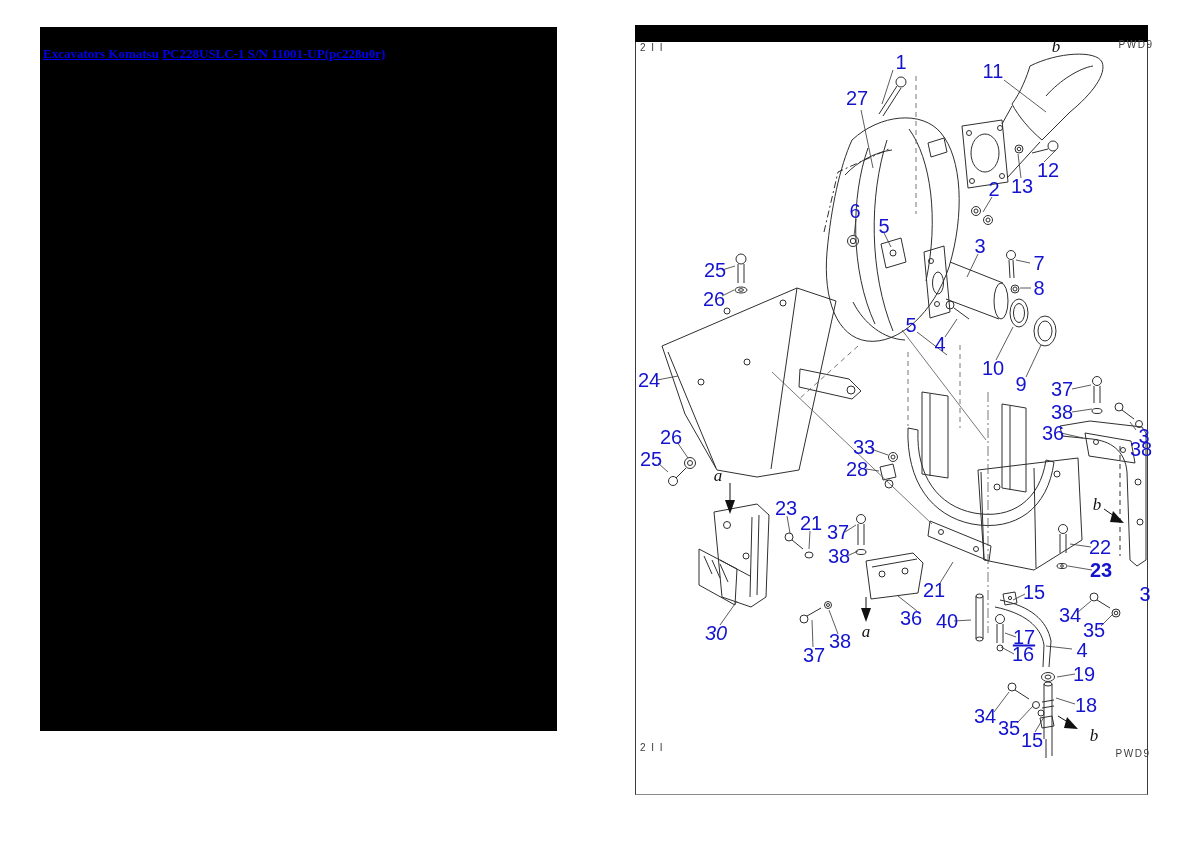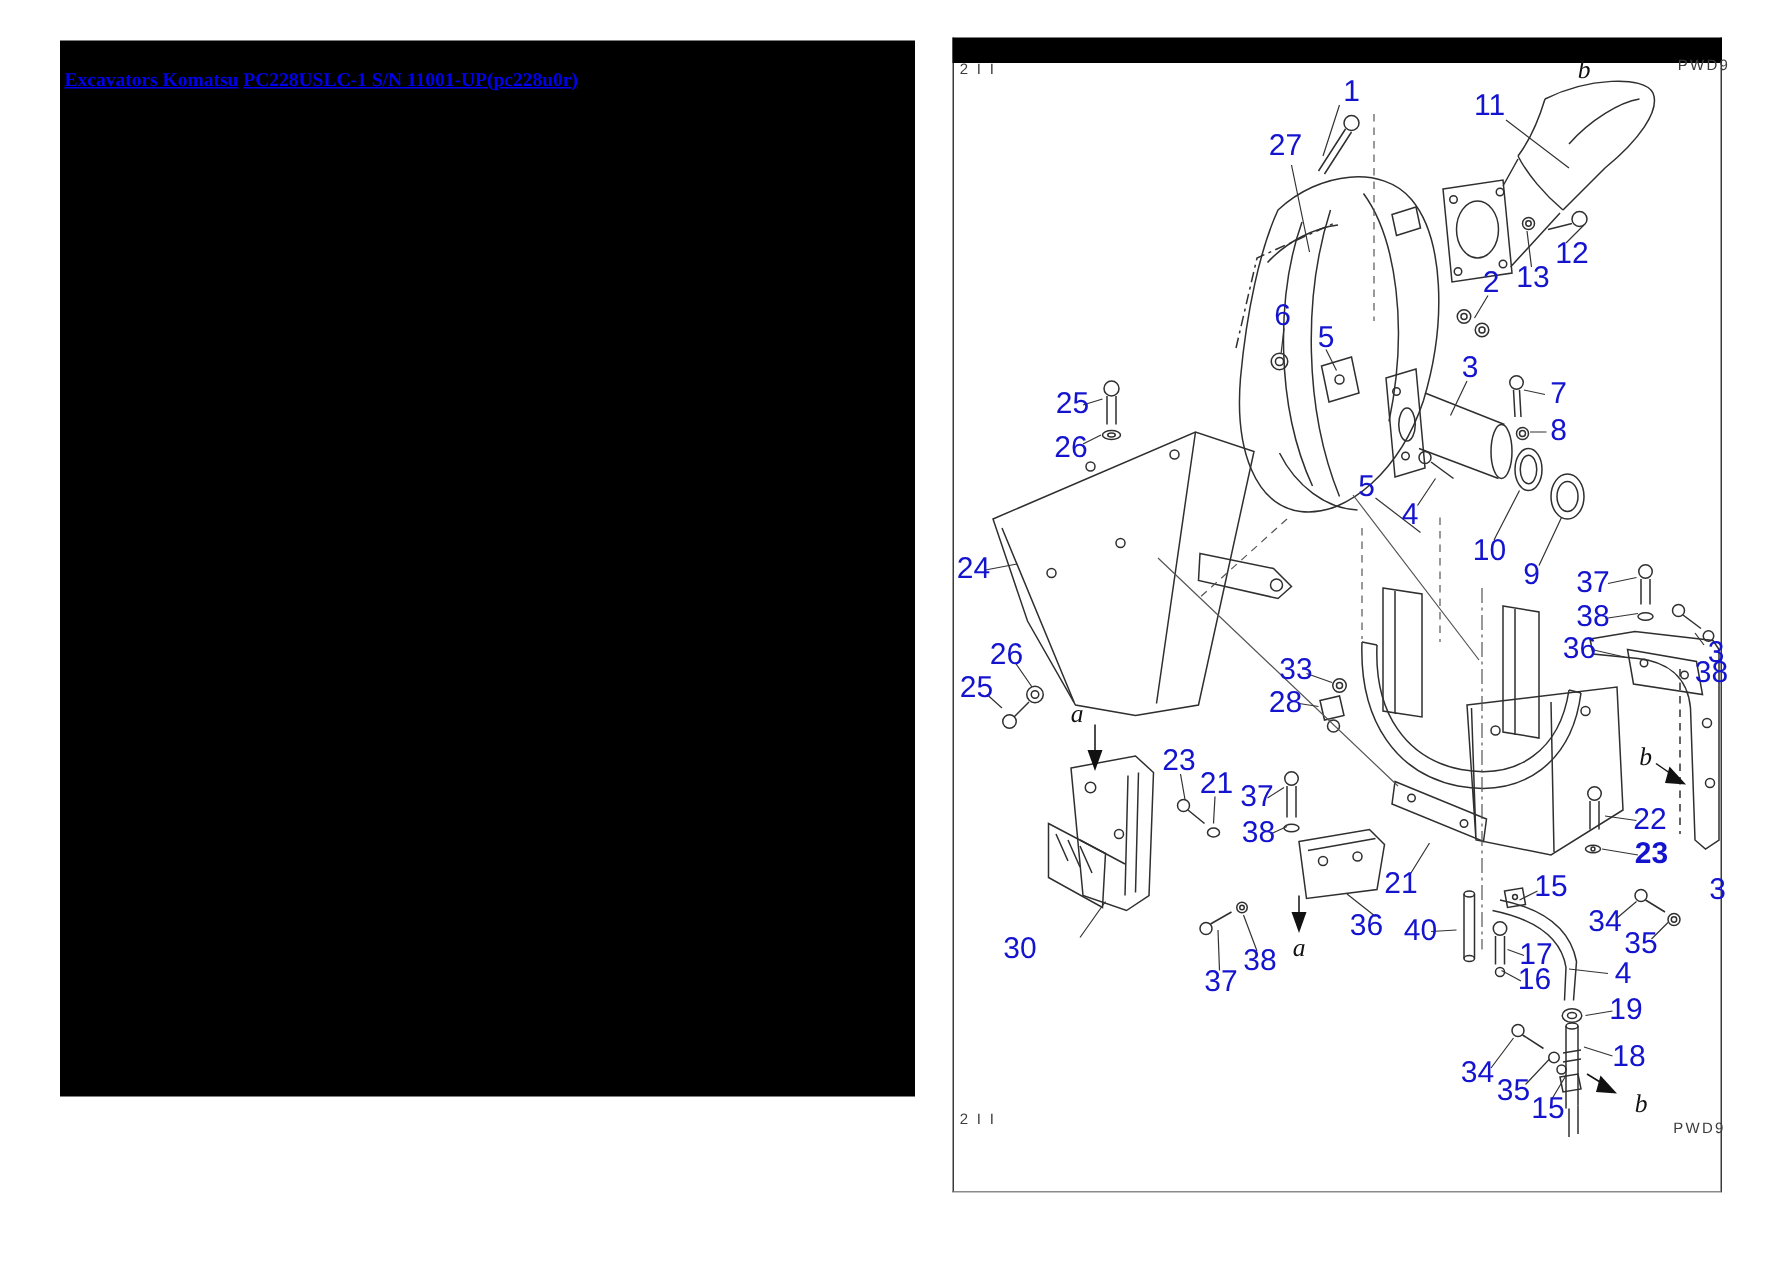--- a/index.html
+++ b/index.html
@@ -1,19 +1,19 @@
 <!DOCTYPE html>
 <html><head>
 <meta charset="utf-8">
 <style>
   html,body{margin:0;padding:0;background:#ffffff;}
   .canvas{position:relative;width:1190px;height:842px;background:#ffffff;overflow:hidden;
           font-family:"Liberation Sans",sans-serif;}
   
-  .black-panel{position:absolute;left:40px;top:27px;width:570px;height:704px;background:#000000;}
+  .black-panel{position:absolute;left:40px;top:27px;width:517px;height:704px;background:#000000;}
   .link-line{position:absolute;left:3px;top:17px;white-space:nowrap;}
   .link-line a{color:#0000ee;text-decoration:underline;font:bold 13px "Liberation Serif",serif;cursor:pointer;}
   .link-sep{color:#0000ee;font:bold 13px "Liberation Serif",serif;}
   
   .diagram{position:absolute;left:635px;top:25px;width:513px;height:770px;background:#ffffff;
            border-left:1px solid #3a3a3a;border-right:1px solid #3a3a3a;border-bottom:1px solid #8a8a8a;box-sizing:border-box;}
   .diagram-topbar{position:absolute;left:-1px;top:0;width:513px;height:17px;background:#000000;}
   .diagram svg{position:absolute;left:-1px;top:0;}
   
   .callout{position:absolute;transform:translate(-50%,-50%);color:#1414cf;
@@ -268,24 +268,24 @@
       <div class="callout" style="left: 838px; top: 532px;">37</div>
       <div class="callout" style="left: 839px; top: 556px;">38</div>
       <div class="callout" style="left: 1100px; top: 547px;">22</div>
       <div class="callout" style="left: 1101px; top: 570px; font-weight: bold;">23</div>
       <div class="callout" style="left: 934px; top: 590px;">21</div>
       <div class="callout" style="left: 1034px; top: 592px;">15</div>
       <div class="callout" style="left: 911px; top: 618px;">36</div>
       <div class="callout" style="left: 947px; top: 621px;">40</div>
       <div class="callout" style="left: 1070px; top: 615px;">34</div>
       <div class="callout" style="left: 1094px; top: 630px;">35</div>
-      <div class="callout" style="left: 680px; top: 633px;">30</div>
+      <div class="callout" style="left: 716px; top: 633px; font-style: italic;">30</div>
       <div class="callout" style="left: 840px; top: 641px;">38</div>
       <div class="callout" style="left: 814px; top: 655px;">37</div>
-      <div class="callout" style="left: 1024px; top: 637px;">17</div>
+      <div class="callout" style="left: 1024px; top: 637px; text-decoration: underline;">17</div>
       <div class="callout" style="left: 1023px; top: 654px;">16</div>
       <div class="callout" style="left: 1082px; top: 650px;">4</div>
       <div class="callout" style="left: 1084px; top: 674px;">19</div>
       <div class="callout" style="left: 1086px; top: 705px;">18</div>
       <div class="callout" style="left: 985px; top: 716px;">34</div>
       <div class="callout" style="left: 1009px; top: 728px;">35</div>
       <div class="callout" style="left: 1032px; top: 740px;">15</div>
       <div class="callout" style="left: 1144px; top: 436px;">3</div>
       <div class="callout" style="left: 1141px; top: 449px;">38</div>
       <div class="callout" style="left: 1145px; top: 594px;">3</div>

